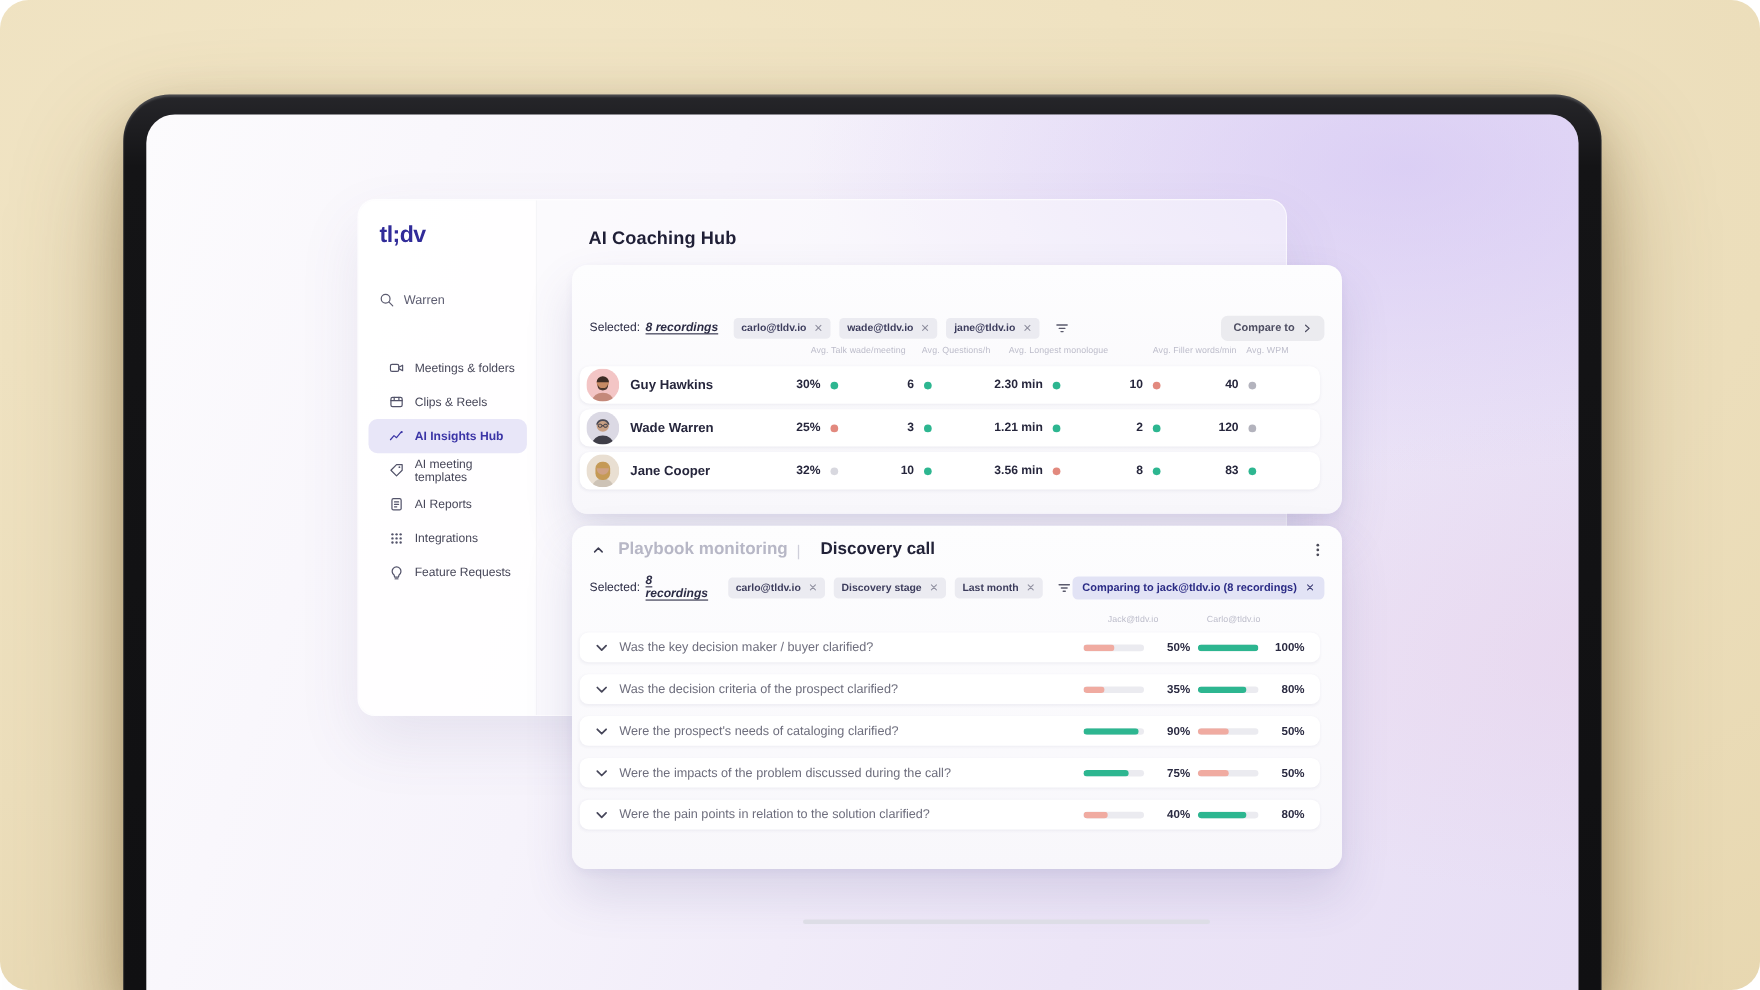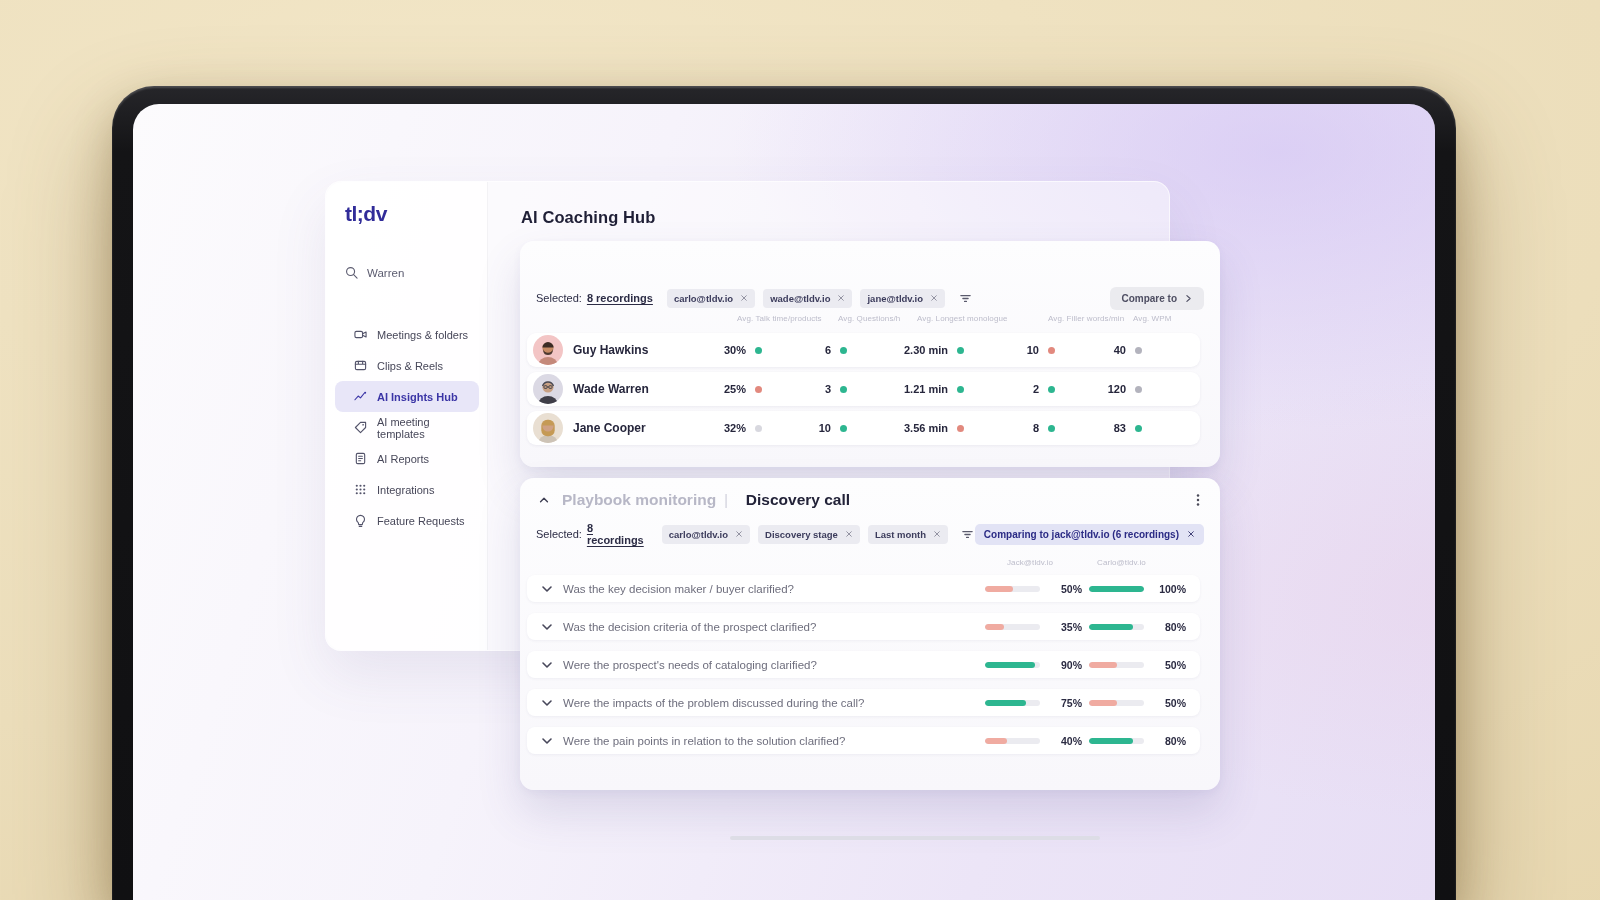--- a/index.html
+++ b/index.html
@@ -1,19 +1,19 @@
 <!DOCTYPE html>
 <html><head>
 <meta charset="utf-8">
 <style>
   * { box-sizing: border-box; margin: 0; padding: 0; }
   html,body { width:1600px; height:900px; overflow:hidden; }
   body { font-family:"Liberation Sans", sans-serif; }
   .stage { position:relative; width:1600px; height:900px;
-    background: radial-gradient(130% 130% at 30% 15%, #f2e6c7 0%, #ecdebb 55%, #e5d4ab 100%); }
+    background: radial-gradient(130% 130% at 30% 15%, #f2e6c7 0%, #ecdebb 55%, #e5d4ab 100%); border-radius: 26px; }
 
   
   .laptop { position:absolute; left:112px; top:86px; width:1344px; height:814px;
     background: linear-gradient(180deg,#26262a 0%, #141416 8%, #101012 100%);
     border-radius:42px 42px 0 0;
     box-shadow: 0 50px 100px rgba(110,85,40,.45), 0 16px 40px rgba(110,85,40,.30), inset 0 2px 2px rgba(255,255,255,.18); }
   .screen { position:absolute; left:21px; top:18px; width:1302px; height:796px;
     border-radius:26px 26px 0 0; overflow:hidden;
     background: linear-gradient(108deg, #fcfbfd 0%, #f6f3fb 35%, #ece5f7 70%, #e7def5 100%); }
   .screen::before { content:""; position:absolute; inset:0;
@@ -31,21 +31,21 @@
   .logo { position:absolute; left:19px; top:20px; font-size:21px; font-weight:800;
     letter-spacing:-.5px; color:#312c99; }
   .search-row { position:absolute; left:19px; top:84px; display:flex; align-items:center; gap:9px;
     color:#5c5c70; font-size:11.5px; cursor:pointer; }
   .menu { position:absolute; left:0; top:137px; width:162px; }
   .s-item { height:31px; display:flex; align-items:center; gap:10px; padding-left:19px;
     margin:0 9px; font-size:11px; color:#474759; cursor:pointer; border-radius:8px; padding-right:4px; }
   .s-item .ic { color:#53536a; }
   .s-item.active { background:#e8e6f8; color:#3b35a6; font-weight:700; }
   .s-item.active .ic { color:#3b35a6; }
-  .page-title { position:absolute; left:195px; top:26px; font-size:16.5px; font-weight:700;
+  .page-title { position:absolute; left:209px; top:26px; font-size:16.5px; font-weight:700;
     color:#1f1f36; letter-spacing:.1px; }
 
   
   .panel { position:absolute; left:387px; width:700px; z-index:2;
     background: linear-gradient(180deg,#fdfdfe 0%, #f8f7fb 100%);
     border-radius:14px; box-shadow: 0 22px 44px rgba(90,80,145,.16), 0 3px 8px rgba(90,80,145,.06); }
   .panel-speakers { top:137px; height:226px; }
   .panel-playbook { top:374px; height:312px; }
 
   .p-head { position:absolute; top:13px; left:16px; right:13px; display:flex; align-items:center; }
@@ -55,21 +55,21 @@
   .p-title-muted { margin-left:10px; font-size:15.5px; font-weight:600; color:#b7b7c6; }
   .p-title-sep { margin:0 8px; font-size:14px; color:#cfcfda; font-weight:400; }
   .kebab { margin-left:auto; width:18px; height:18px; display:flex; align-items:center; justify-content:center;
     color:#4a4a58; cursor:pointer; }
 
   .p-filters { position:absolute; left:16px; right:16px; height:22px; display:flex; align-items:center; }
   .panel-speakers .p-filters { top:46px; }
   .panel-playbook .p-filters { top:45px; }
   .sel-label { font-size:11px; font-weight:400; color:#2c2c45; }
   .sel-count { font-size:11px; font-weight:700; color:#2c2c45; margin-left:5px;
-    text-decoration:underline; text-underline-offset:2px; }
+    text-decoration:underline; text-underline-offset:2px;font-style:italic; }
   .chips { display:flex; align-items:center; gap:8px; margin-left:14px; }
   .chip { display:flex; align-items:center; gap:7px; background:#ebebf1; border-radius:4px;
     padding:4px 7px; font-size:9.5px; font-weight:700; color:#3c3c5c; cursor:pointer; white-space:nowrap; }
   .chip .ic { color:#8f8f9f; }
   .filter-btn { margin-left:12px; color:#5a5a6c; width:16px; height:16px; display:flex;
     align-items:center; justify-content:center; cursor:pointer; }
   .compare-btn { margin-left:auto; display:flex; align-items:center; gap:7px; background:#ebebef;
     border-radius:6px; padding:6px 11px; font-size:10px; font-weight:700; color:#4e4e62; cursor:pointer; }
   .comparing-chip { margin-left:auto; display:flex; align-items:center; gap:8px; background:#e2e3f5;
     border-radius:5px; padding:5px 9px; font-size:10px; font-weight:800; color:#2b2b85; cursor:pointer; white-space:nowrap; }
@@ -250,21 +250,21 @@
           <span class="compare-btn">
             <span>Compare to</span>
             <span class="ic" style="width:9px;height:9px">
                 <svg viewBox="0 0 14 14" fill="none" stroke="currentColor" stroke-width="1.8" stroke-linecap="round" stroke-linejoin="round">
                   <path d="M4.5 2.5L9.5 7l-5 4.5"></path>
                 </svg>
               </span>
           </span>
         </div>
         <div id="speaker-colheads">
-            <span class="colh" style="left: 217px;">Avg. Talk time/products</span>
+            <span class="colh" style="left: 217px;">Avg. Talk wade/meeting</span>
             <span class="colh" style="left: 318px;">Avg. Questions/h</span>
             <span class="colh" style="left: 397px;">Avg. Longest monologue</span>
             <span class="colh" style="left: 528px;">Avg. Filler words/min</span>
             <span class="colh" style="left: 613px;">Avg. WPM</span>
           </div>
         <div class="s-rows" id="speaker-rows">
             <div class="s-row">
               <span class="avatar"><svg viewBox="0 0 30 30">
                   <rect width="30" height="30" fill="#f3c5c5"></rect>
                   <ellipse cx="15" cy="29.5" rx="9.5" ry="7.5" fill="#c4897a"></ellipse>
@@ -411,21 +411,21 @@
               </span>
             </span>
           <span class="filter-btn">
               <span class="ic" style="width:13px;height:13px">
                 <svg viewBox="0 0 14 14" fill="none" stroke="currentColor" stroke-width="1.4" stroke-linecap="round" stroke-linejoin="round">
                   <path d="M2 3.8h10M4.2 7h5.6M6 10.2h2"></path>
                 </svg>
               </span>
             </span>
           <span class="comparing-chip">
-            <span>Comparing to jack@tldv.io (6 recordings)</span>
+            <span>Comparing to jack@tldv.io (8 recordings)</span>
             <span class="ic" style="width:8px;height:8px">
                 <svg viewBox="0 0 14 14" fill="none" stroke="currentColor" stroke-width="1.7" stroke-linecap="round" stroke-linejoin="round">
                   <path d="M3 3l8 8M11 3l-8 8"></path>
                 </svg>
               </span>
           </span>
         </div>
         <div id="playbook-colheads">
             <span class="colh" style="left: 487px;">Jack@tldv.io</span>
             <span class="colh" style="left: 577px;">Carlo@tldv.io</span>

